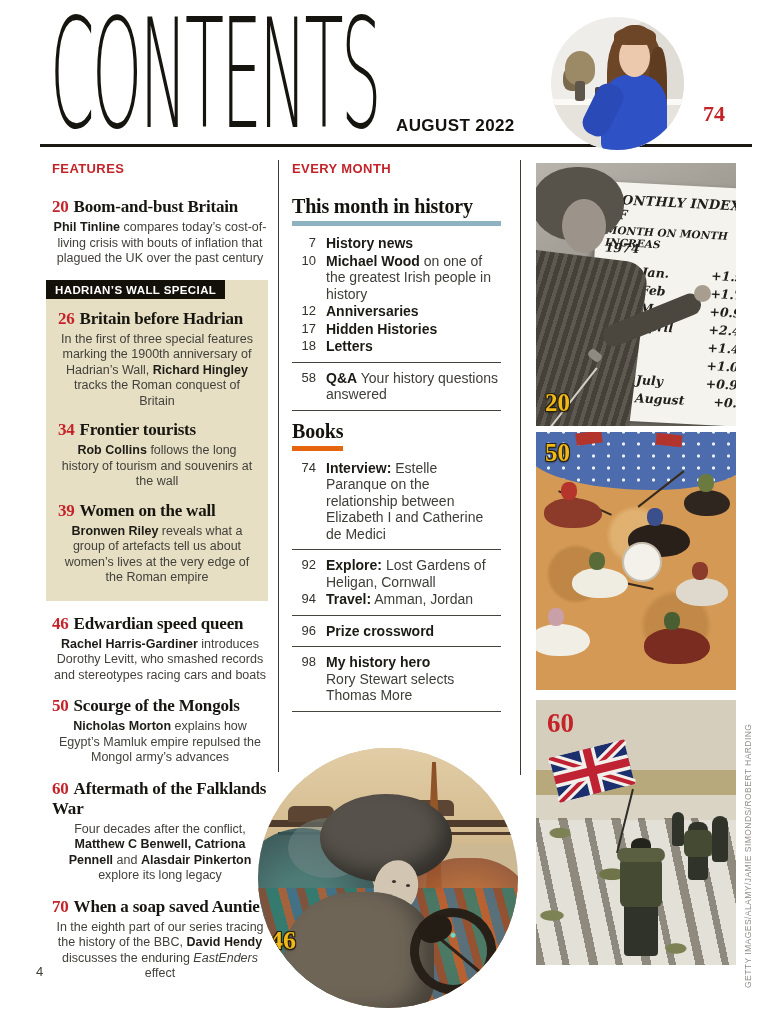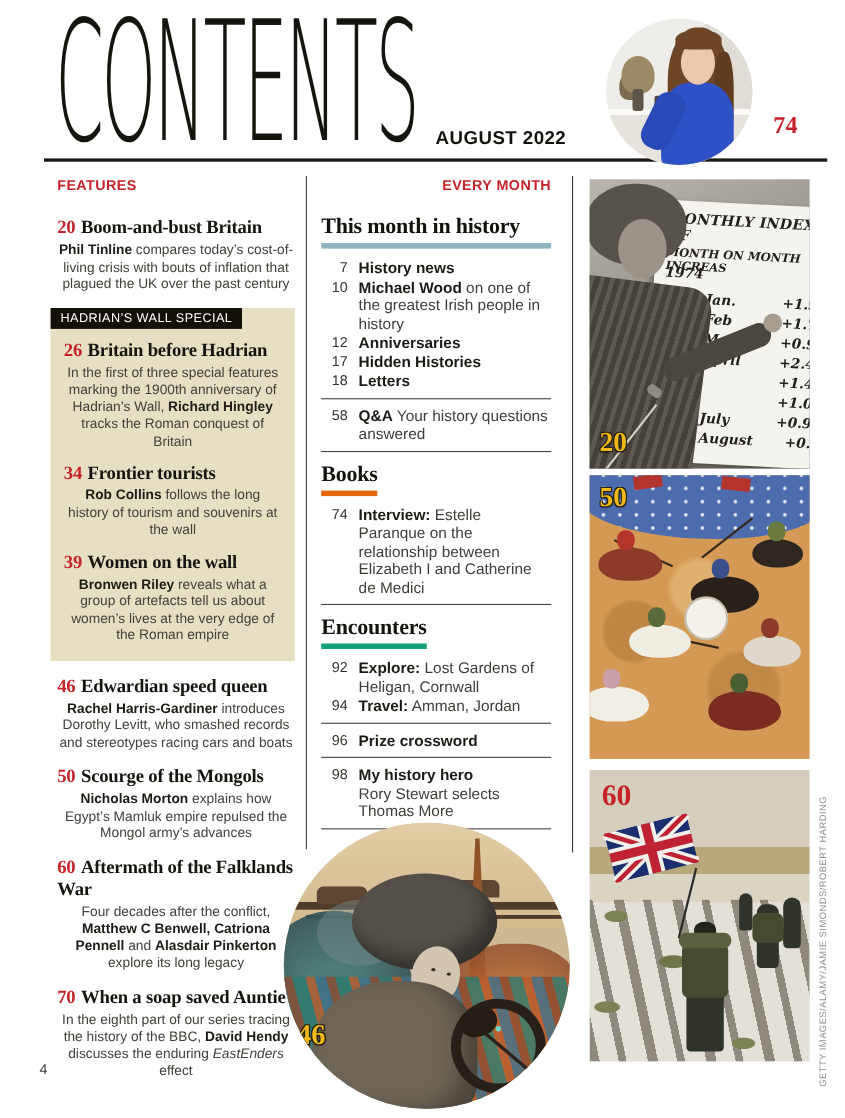--- a/index.html
+++ b/index.html
@@ -46,27 +46,27 @@
   .features .colhead { margin-bottom:21px; }
   .feat { margin-bottom:13px; }
   .feat h3 { font-family:"Liberation Serif",serif; font-size:17px; line-height:20px; font-weight:700;
              color:#17150f; margin-bottom:3px; letter-spacing:-0.2px; }
   .feat h3 .num { color:#c5232a; margin-right:5px; }
   .feat p { font-size:12.5px; line-height:15.5px; color:#43413b;text-align:center; }
   .feat p .b { font-weight:700; color:#1e1c16; }
   .feat p .it { font-style:italic; }
 
   .special { margin:1px 0 13px -6px; width:222px; background:#e6dfc4; padding:0 12px 4px 12px; }
-  .special-label { display:inline-block; background:#121009; color:#fff; font-size:11.5px; font-weight:400;
+  .special-label { display:inline-block; background:#121009; color:#fff; font-size:11.5px; font-weight:700;
                    letter-spacing:.4px; padding:4px 9px 3px; margin:0 0 10px -12px; }
   .special .feat { margin-bottom:11px; }
 
   
   .month { position:absolute; left:292px; top:161px; width:209px; }
-  .month .colhead { margin-bottom:19px;text-align:right; }
+  .month .colhead { margin-bottom:19px; }
   .hwrap { display:inline-block; margin-top:2px; }
   .hwrap.full { display:block; }
   .hwrap h2 { font-family:Liberation Serif, serif; font-size:20px; line-height:23px; font-weight:700;
               color:#14120d; letter-spacing:-0.2px; }
   .hbar { height:5px; margin:3px 0 9px; }
   .mgroup { border-bottom:1px solid #45433e; padding-bottom:6px; margin-bottom:7px; }
   .mrow { display:flex; margin-bottom:1px; }
   .mnum { flex:none; width:24px; text-align:right; padding-right:0; font-size:13px; line-height:16.5px; color:#34322c; }
   .mtxt { padding-left:10px; font-size:14px; line-height:16.5px; color:#3f3d38; }
   .mtxt .b { font-weight:700; color:#1c1a15; }
@@ -287,21 +287,21 @@
         </div><div class="mgroup">
           <div class="mrow">
             <span class="mnum">58</span>
             <div class="mtxt"><span class="b">Q&amp;A</span><span> Your history questions answered</span></div>
           </div>
         </div><div class="hwrap"><h2>Books</h2><div class="hbar" style="background: rgb(229, 101, 15);"></div></div><div class="mgroup">
           <div class="mrow">
             <span class="mnum">74</span>
             <div class="mtxt"><span class="b">Interview:</span><span> Estelle Paranque on the relationship between Elizabeth I and Catherine de Medici</span></div>
           </div>
-        </div><div class="hwrap"><h2>Encounters</h2><div class="hbar" style="background: rgb(17, 160, 120);"></div></div><div class="mgroup">
+        </div><div class="mgroup">
           <div class="mrow">
             <span class="mnum">92</span>
             <div class="mtxt"><span class="b">Explore:</span><span> Lost Gardens of Heligan, Cornwall</span></div>
           </div>
           <div class="mrow">
             <span class="mnum">94</span>
             <div class="mtxt"><span class="b">Travel:</span><span> Amman, Jordan</span></div>
           </div>
         </div><div class="mgroup">
           <div class="mrow">

